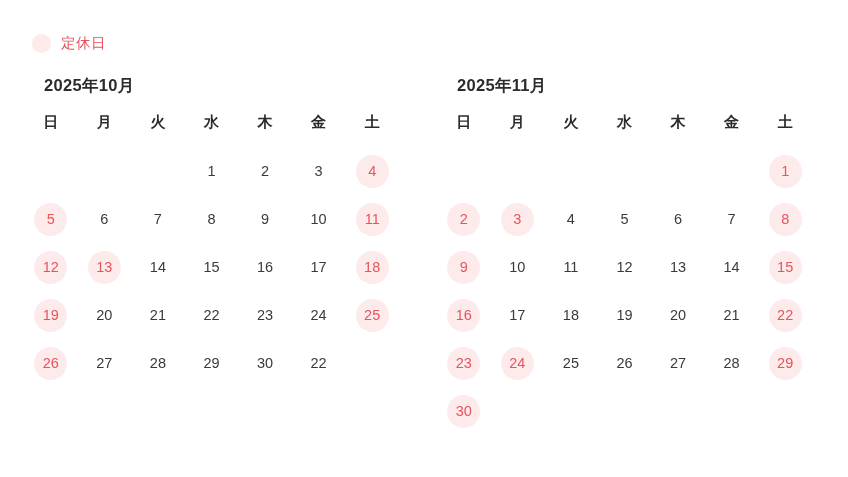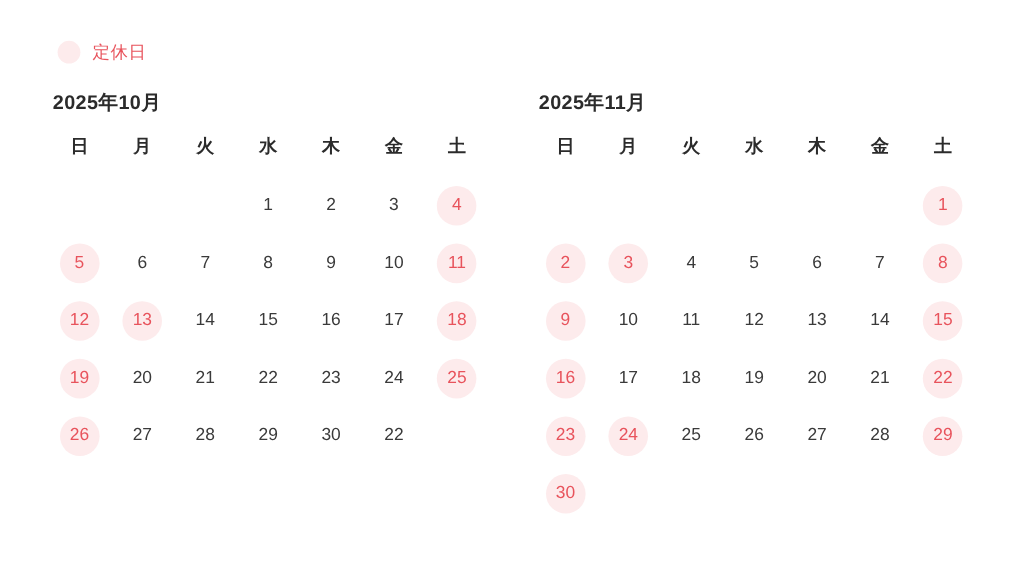--- a/index.html
+++ b/index.html
@@ -12,21 +12,21 @@
     background: #ffffff;
     font-family: "Liberation Sans", sans-serif;
     color: #333333;
     overflow: hidden;
   }
   .page {
     position: relative;
     width: 848px;
     height: 477px;
     box-sizing: border-box;
-    padding: 34px 36px 0 40px;
+    padding: 34px 36px 0 24px;
   }
   
   .legend {
     display: flex;
     align-items: center;
     gap: 10px;
     margin-left: 8px;
     margin-bottom: 22px;
   }
   .legend-swatch {
@@ -49,21 +49,21 @@
   .calendar {
     width: 382px;
   }
   .calendar + .calendar {
     margin-left: 38px;
   }
   .cal-title {
     font-size: 16.5px;
     font-weight: bold;
     color: #2b2b2b;
-    margin-left: 4px;
+    margin-left: 20px;
     margin-bottom: 14px;
     letter-spacing: 0.3px;
   }
   table.cal-table {
     border-collapse: collapse;
     width: 100%;
     table-layout: fixed;
   }
   table.cal-table th {
     font-size: 15px;

